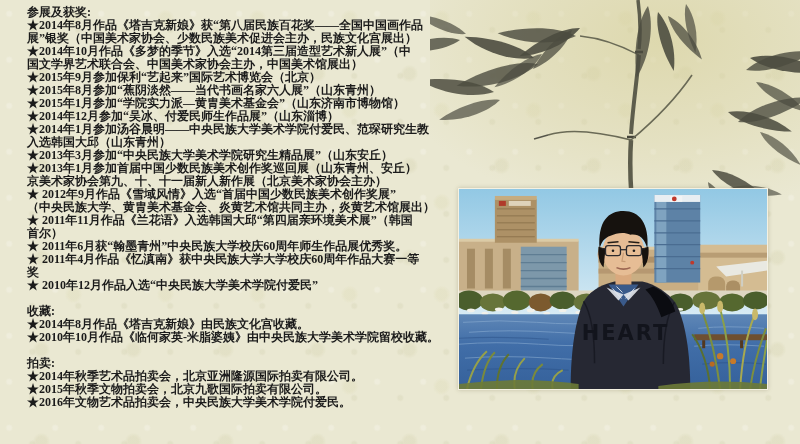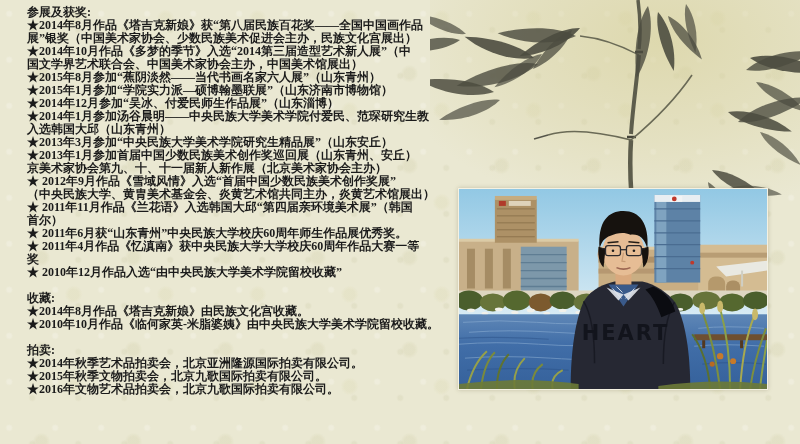--- a/index.html
+++ b/index.html
@@ -85,45 +85,46 @@
       </g>
     </svg>
   </div>
 
   <div class="content">
       <div class="heading">参展及获奖:</div>
       <div class="line">★2014年8月作品《塔吉克新娘》获“第八届民族百花奖——全国中国画作品</div>
       <div class="line">展”银奖（中国美术家协会、少数民族美术促进会主办，民族文化宫展出）</div>
       <div class="line">★2014年10月作品《多梦的季节》入选“2014第三届造型艺术新人展”（中</div>
       <div class="line">国文学界艺术联合会、中国美术家协会主办，中国美术馆展出）</div>
+      <div class="line">★2015年9月参加保利“艺起来”国际艺术博览会（北京）</div>
       <div class="line">★2015年8月参加“蕉阴淡然——当代书画名家六人展”（山东青州）</div>
-      <div class="line">★2015年1月参加“学院实力派—硕博翰墨联展”（山东济南市博物馆）</div>
+      <div class="line">★2015年1月参加“学院实力派—黄胄美术基金会”（山东济南市博物馆）</div>
       <div class="line">★2014年12月参加“吴冰、付爱民师生作品展”（山东淄博）</div>
       <div class="line">★2014年1月参加汤谷晨明——中央民族大学美术学院付爱民、范琛研究生教</div>
       <div class="line">入选韩国大邱（山东青州）</div>
       <div class="line">★2013年3月参加“中央民族大学美术学院研究生精品展”（山东安丘）</div>
       <div class="line">★2013年1月参加首届中国少数民族美术创作奖巡回展（山东青州、安丘）</div>
       <div class="line">京美术家协会第九、十、十一届新人新作展（北京美术家协会主办）</div>
       <div class="line">★ 2012年9月作品《雪域风情》入选“首届中国少数民族美术创作奖展”</div>
       <div class="line">（中央民族大学、黄胄美术基金会、炎黄艺术馆共同主办，炎黄艺术馆展出）</div>
       <div class="line">★ 2011年11月作品《兰花语》入选韩国大邱“第四届亲环境美术展”（韩国</div>
       <div class="line">首尔）</div>
-      <div class="line">★ 2011年6月获“山东青州”中央民族大学校庆60周年师生作品展优秀奖。</div>
+      <div class="line">★ 2011年6月获“翰墨青州”中央民族大学校庆60周年师生作品展优秀奖。</div>
       <div class="line">★ 2011年4月作品《忆滇南》获中央民族大学大学校庆60周年作品大赛一等</div>
       <div class="line">奖</div>
-      <div class="line">★ 2010年12月作品入选“由中央民族大学美术学院留校收藏”</div>
+      <div class="line">★ 2010年12月作品入选“中央民族大学美术学院付爱民”</div>
       <div class="gap"></div>
       <div class="heading">收藏:</div>
       <div class="line">★2014年8月作品《塔吉克新娘》由民族文化宫收藏。</div>
       <div class="line">★2010年10月作品《临何家英-米脂婆姨》由中央民族大学美术学院留校收藏。</div>
       <div class="gap"></div>
       <div class="heading">拍卖:</div>
       <div class="line">★2014年秋季艺术品拍卖会，北京亚洲隆源国际拍卖有限公司。</div>
       <div class="line">★2015年秋季文物拍卖会，北京九歌国际拍卖有限公司。</div>
-      <div class="line">★2016年文物艺术品拍卖会，北京九歌国际拍卖有限公司。</div>
+      <div class="line">★2016年文物艺术品拍卖会，中央民族大学美术学院付爱民。</div>
     </div>
 
   <div class="photo">
     <svg viewBox="0 0 309 201" preserveAspectRatio="none" xmlns="http://www.w3.org/2000/svg">
       <defs>
         <linearGradient id="sky" x1="0" y1="0" x2="0" y2="1">
           <stop offset="0%" stop-color="#92c8e4"></stop>
           <stop offset="70%" stop-color="#c2e0ef"></stop>
           <stop offset="100%" stop-color="#d8ebf4"></stop>
         </linearGradient>

